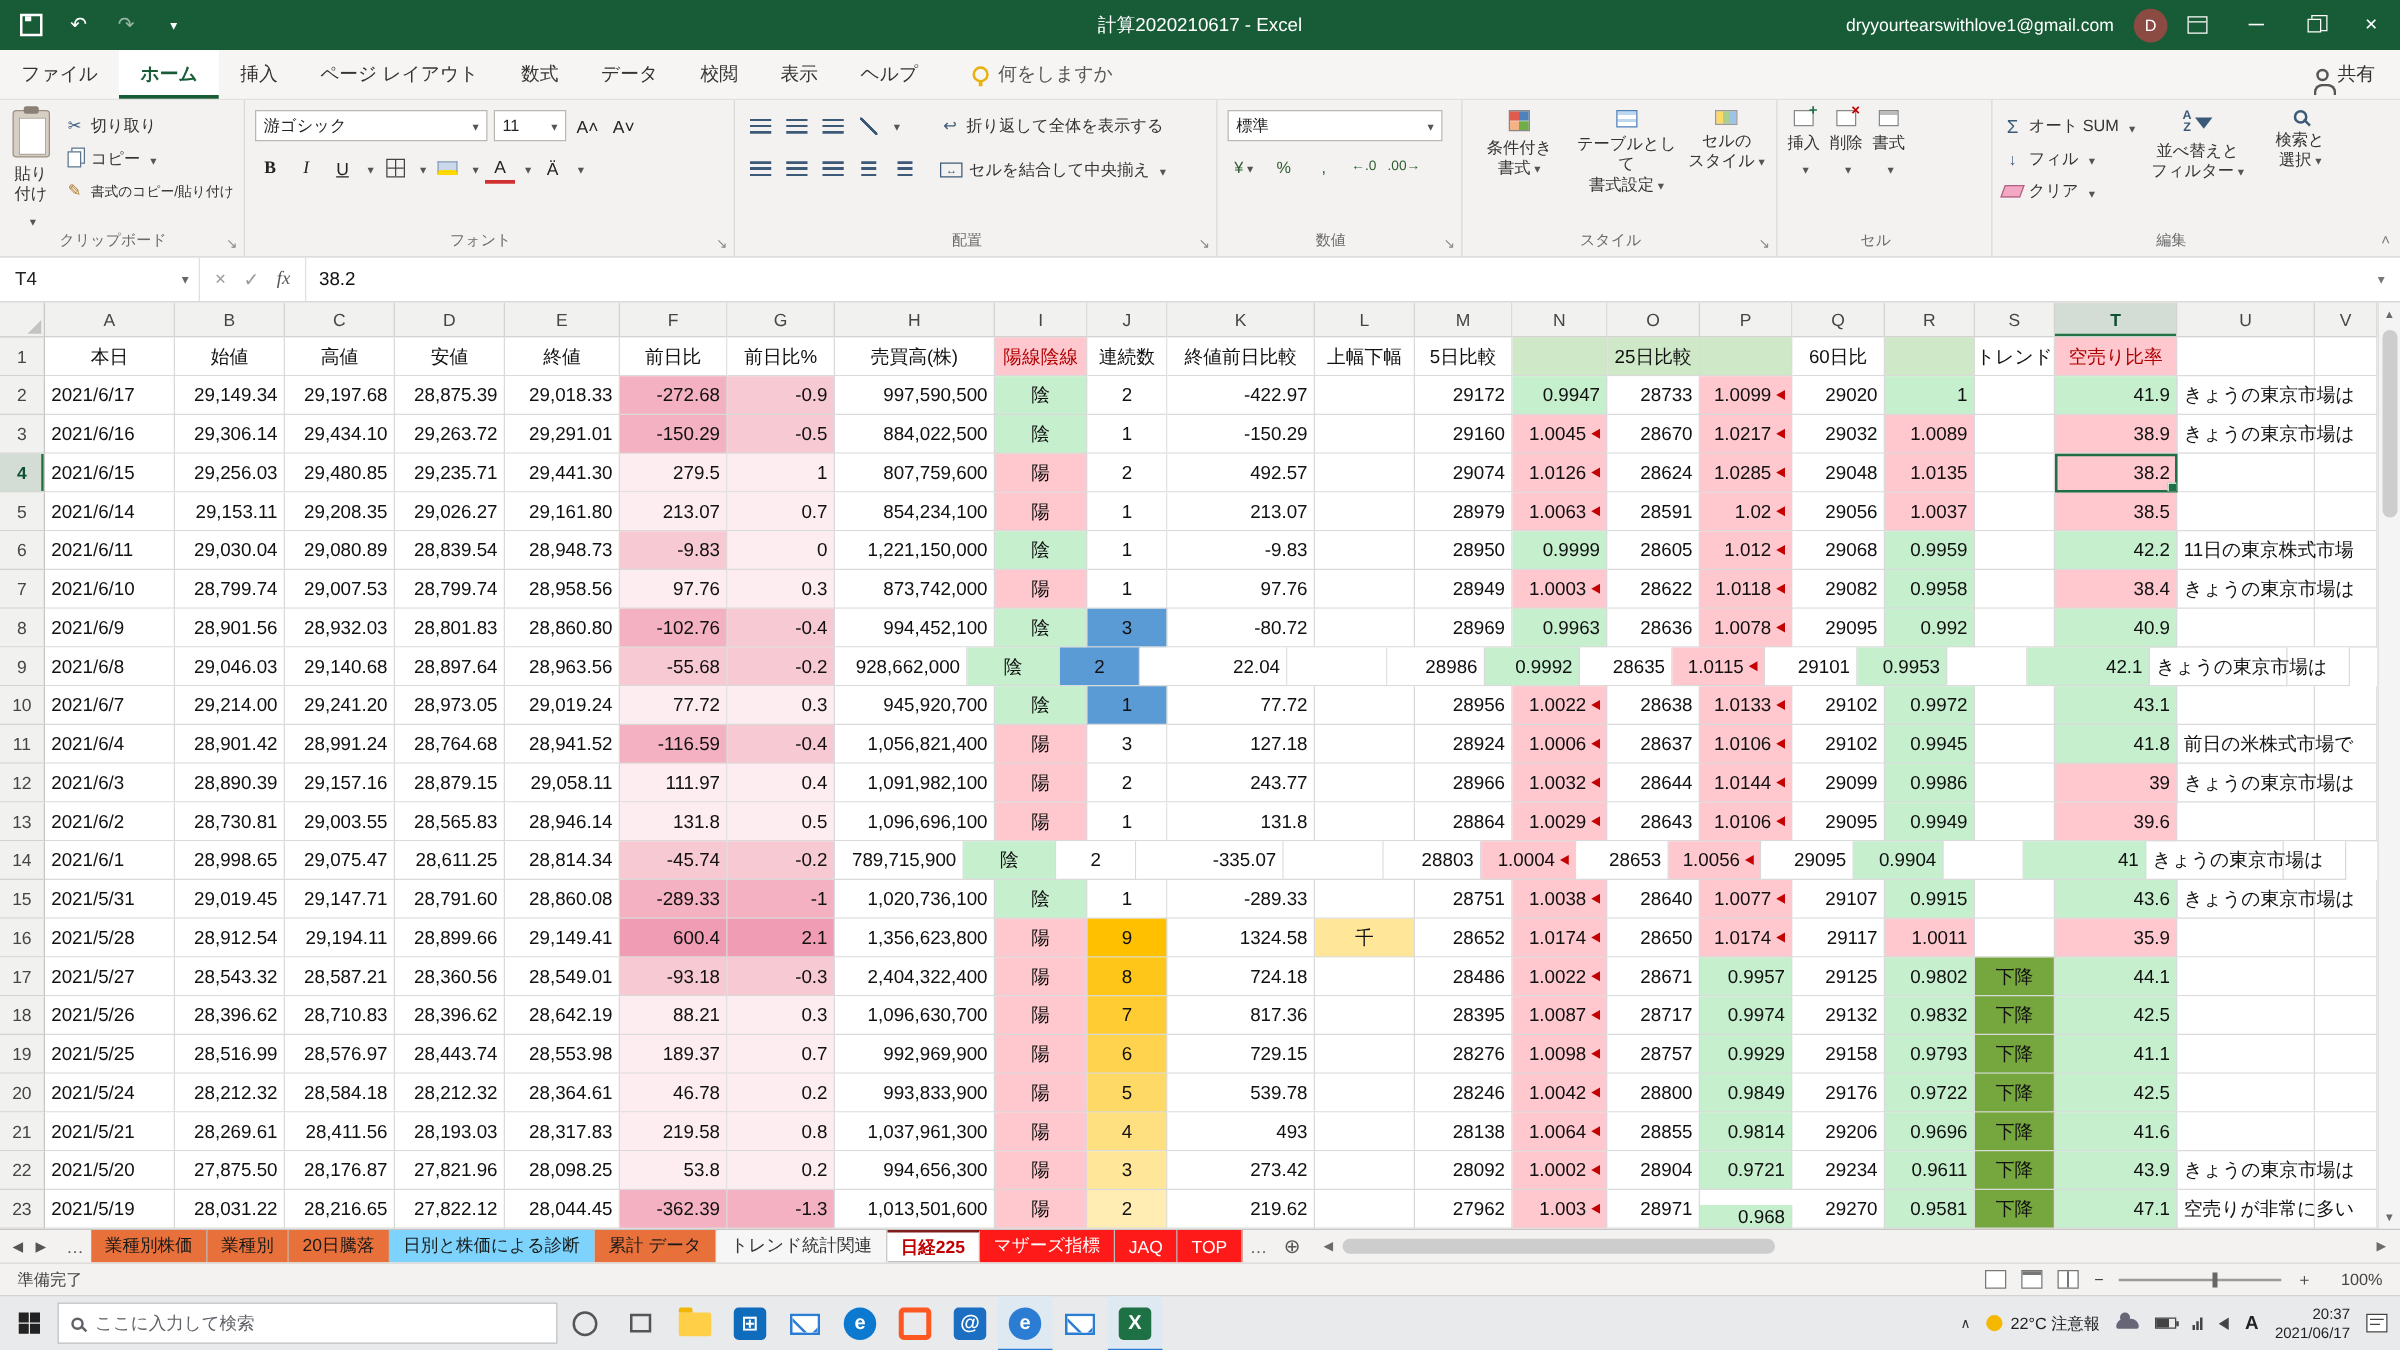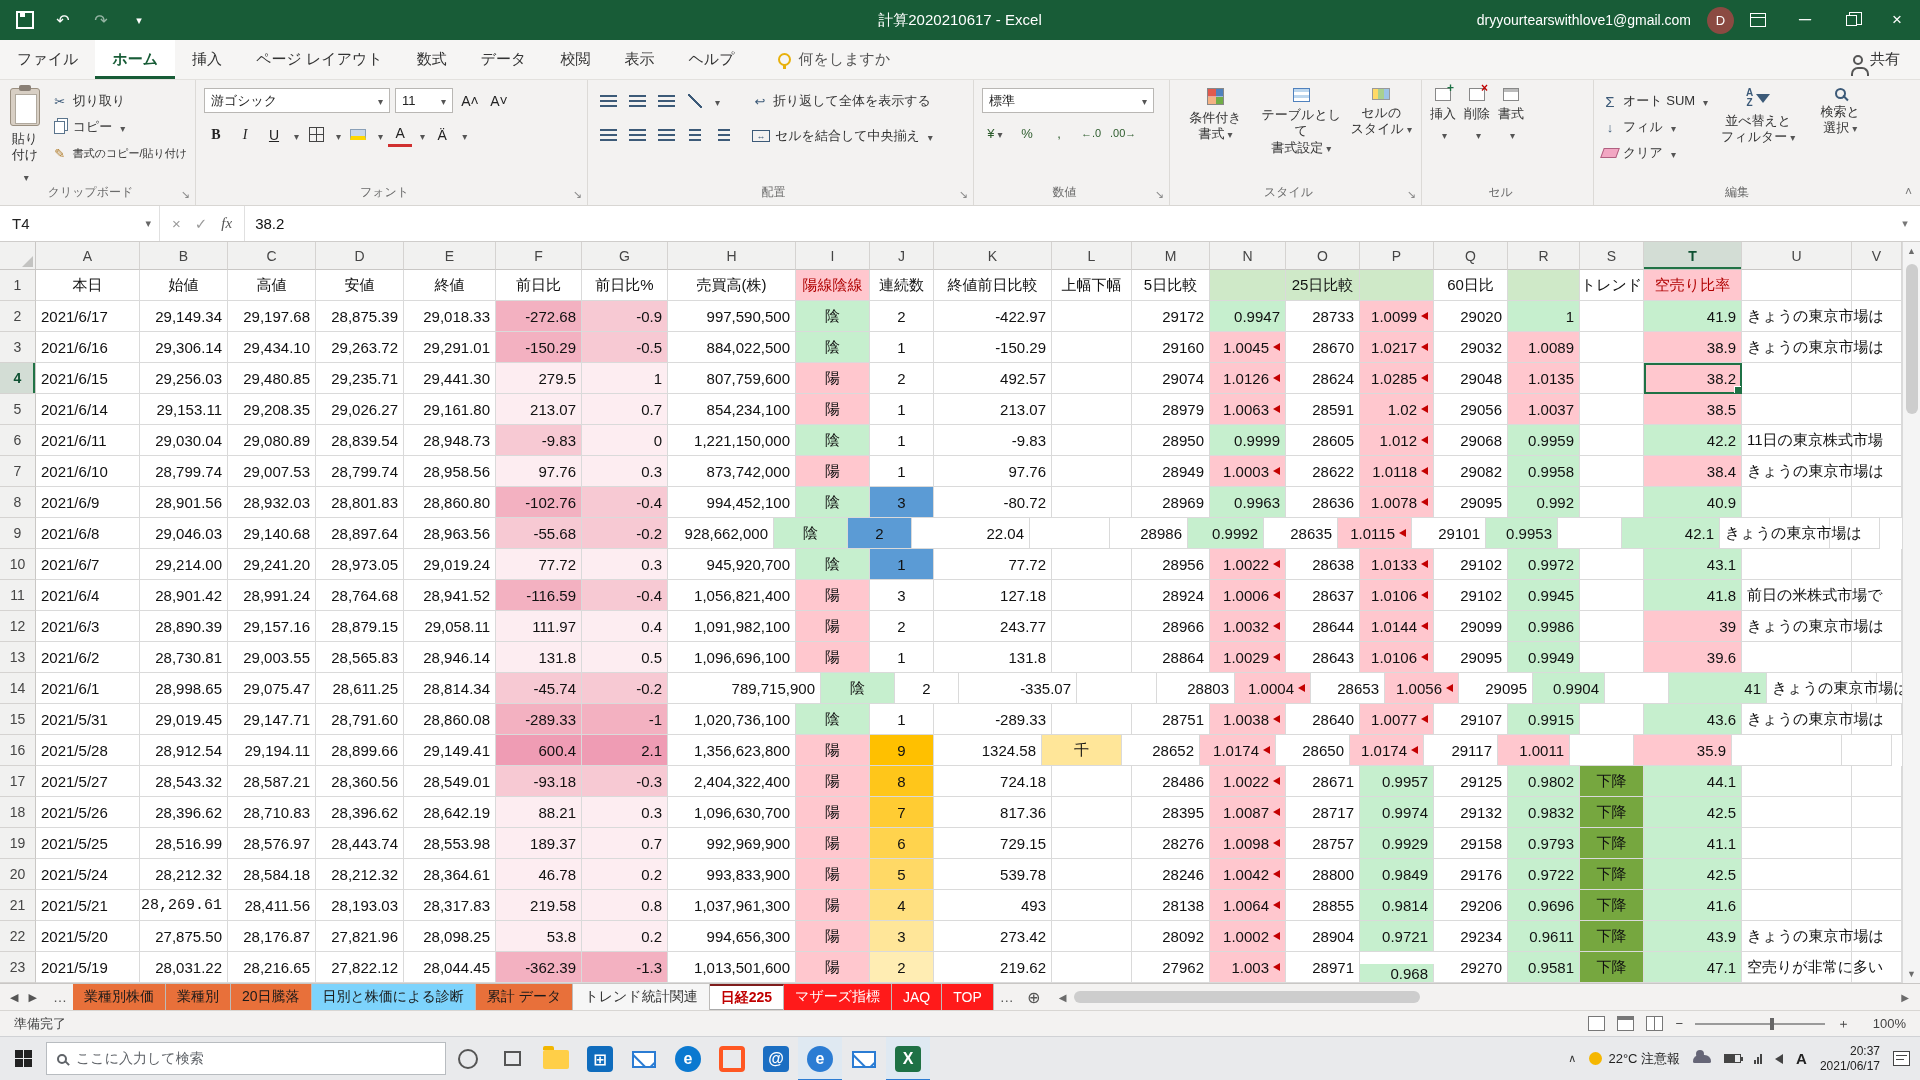--- a/index.html
+++ b/index.html
@@ -1375,21 +1375,21 @@
           </div>
           <div class="cell num" style="width: 92px;">
             <span>28,814.34</span>
           </div>
           <div class="cell num pk-med" style="width: 86px;">
             <span>-45.74</span>
           </div>
           <div class="cell num pk-med" style="width: 86px;">
             <span>-0.2</span>
           </div>
-          <div class="cell num" style="width: 153px;">
+          <div class="cell num" style="width: 103px;">
             <span>789,715,900</span>
           </div>
           <div class="cell ctr bg-green" style="width: 74px;">
             <span>陰</span>
           </div>
           <div class="cell ctr" style="width: 64px;">
             <span>2</span>
           </div>
           <div class="cell num" style="width: 118px;">
             <span>-335.07</span>
@@ -1526,21 +1526,21 @@
           </div>
           <div class="cell num" style="width: 128px;">
             <span>1,356,623,800</span>
           </div>
           <div class="cell ctr bg-pink" style="width: 74px;">
             <span>陽</span>
           </div>
           <div class="cell ctr" style="width: 64px; background: rgb(255, 192, 0);">
             <span>9</span>
           </div>
-          <div class="cell num" style="width: 108px;">
+          <div class="cell num" style="width: 118px;">
             <span>1324.58</span>
           </div>
           <div class="cell ctr" style="width: 80px; background: rgb(255, 230, 153);">
             <span>千</span>
           </div>
           <div class="cell num" style="width: 78px;">
             <span>28652</span>
           </div>
           <div class="cell num bg-pink" style="width: 76px;">
             <span>1.0174</span>
@@ -1850,21 +1850,21 @@
           </div>
           <div class="cell left" style="width: 50px;">
             <span></span>
           </div>
         </div>
         <div class="g-row">
           <div class="rnum">21</div>
           <div class="cell left" style="width: 104px;">
             <span>2021/5/21</span>
           </div>
-          <div class="cell num" style="width: 88px; font-family: Liberation Mono, monospace;">
+          <div class="cell num" style="width: 88px;">
             <span>28,269.61</span>
           </div>
           <div class="cell num" style="width: 88px;">
             <span>28,411.56</span>
           </div>
           <div class="cell num" style="width: 88px;">
             <span>28,193.03</span>
           </div>
           <div class="cell num" style="width: 92px;">
             <span>28,317.83</span>

